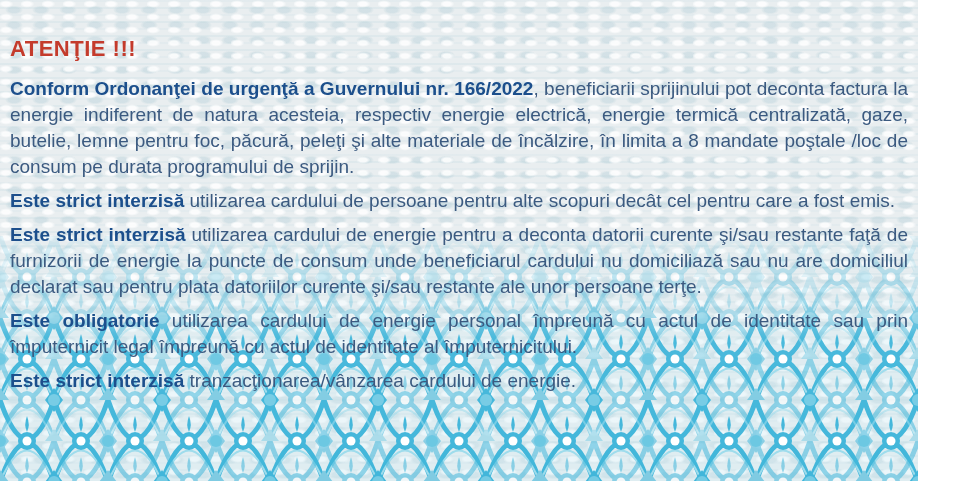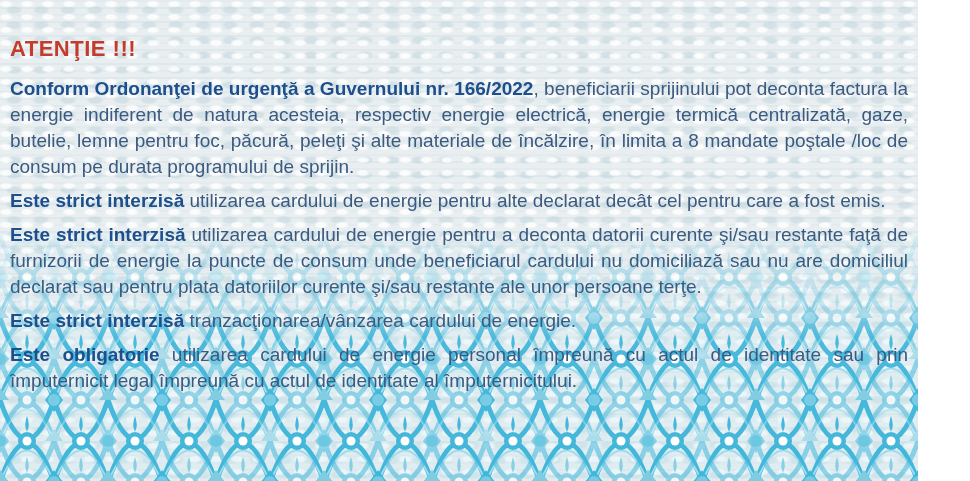--- a/index.html
+++ b/index.html
@@ -122,22 +122,22 @@
       </pattern>
     </defs>
     <rect width="40" height="481" fill="url(#rings)"></rect>
   </svg>
 
   <div class="content">
     <h1 class="attention">ATENŢIE !!!</h1>
 
     <p class="notice-par"><b>Conform Ordonanţei de urgenţă a Guvernului nr. 166/2022</b><span>, beneficiarii sprijinului pot deconta factura la energie indiferent de natura acesteia, respectiv energie electrică, energie termică centralizată, gaze, butelie, lemne pentru foc, păcură, peleţi şi alte materiale de încălzire, în limita a 8 mandate poştale /loc de consum pe durata programului de sprijin.</span></p>
 
-    <p class="notice-par"><b>Este strict interzisă</b><span> utilizarea cardului de energie pentru alte declarat decât cel pentru care a fost emis.</span></p>
+    <p class="notice-par"><b>Este strict interzisă</b><span> utilizarea cardului de persoane pentru alte scopuri decât cel pentru care a fost emis.</span></p>
 
     <p class="notice-par"><b>Este strict interzisă</b><span> utilizarea cardului de energie pentru a deconta datorii curente şi/sau restante faţă de furnizorii de energie la puncte de consum unde beneficiarul cardului nu domiciliază sau nu are domiciliul declarat sau pentru plata datoriilor curente şi/sau restante ale unor persoane terţe.</span></p>
 
+    <p class="notice-par"><b>Este obligatorie</b><span> utilizarea cardului de energie personal împreună cu actul de identitate sau prin împuternicit legal împreună cu actul de identitate al împuternicitului.</span></p>
+
     <p class="notice-par"><b>Este strict interzisă</b><span> tranzacţionarea/vânzarea cardului de energie.</span></p>
-
-    <p class="notice-par"><b>Este obligatorie</b><span> utilizarea cardului de energie personal împreună cu actul de identitate sau prin împuternicit legal împreună cu actul de identitate al împuternicitului.</span></p>
   </div>
 
 </div>
 
 </body></html>

